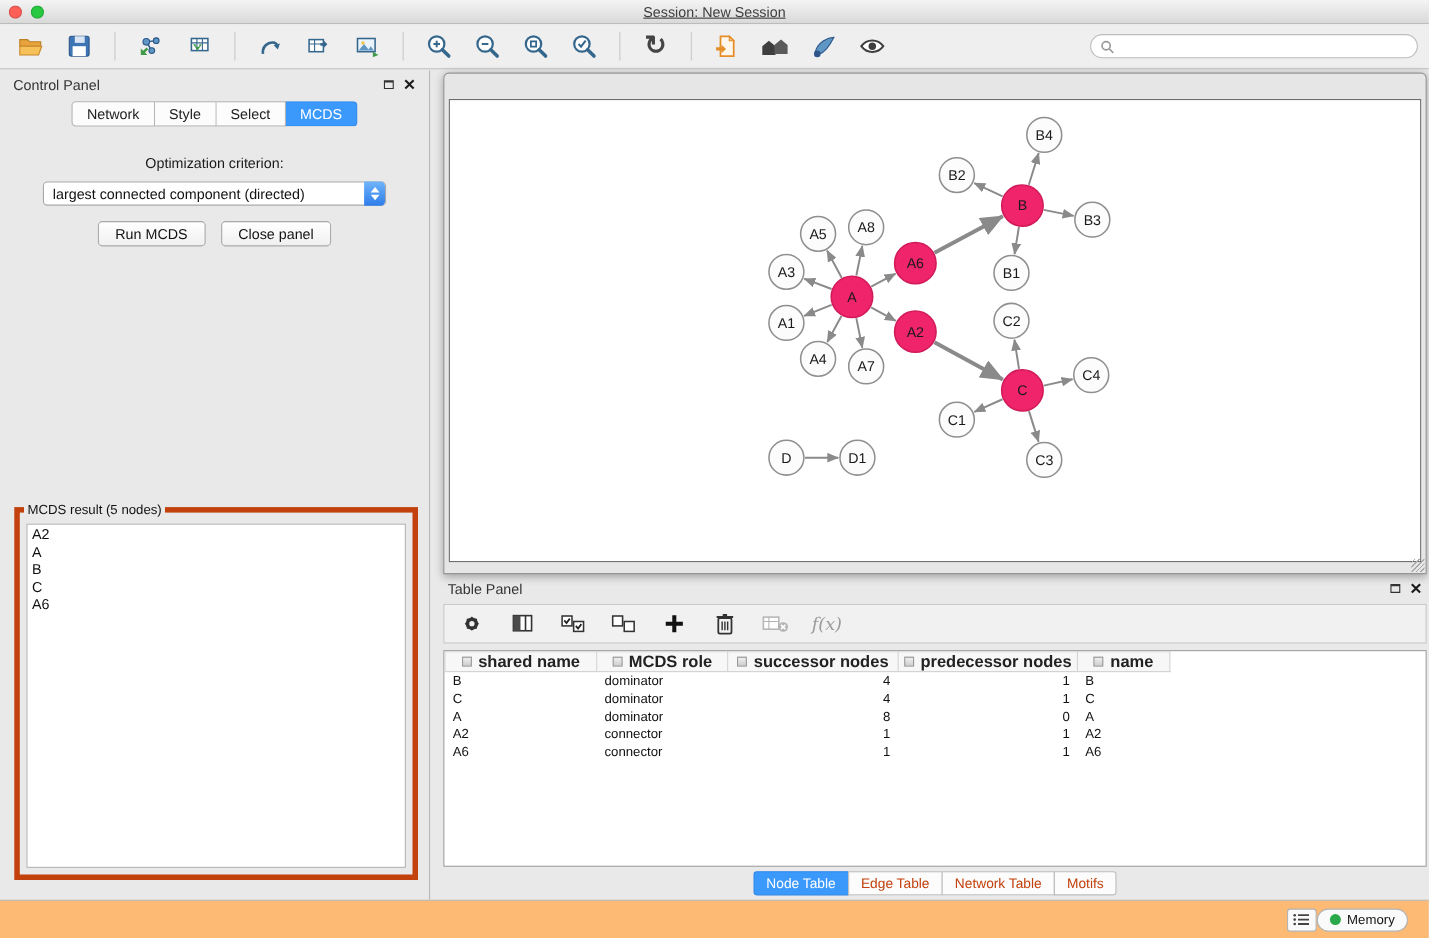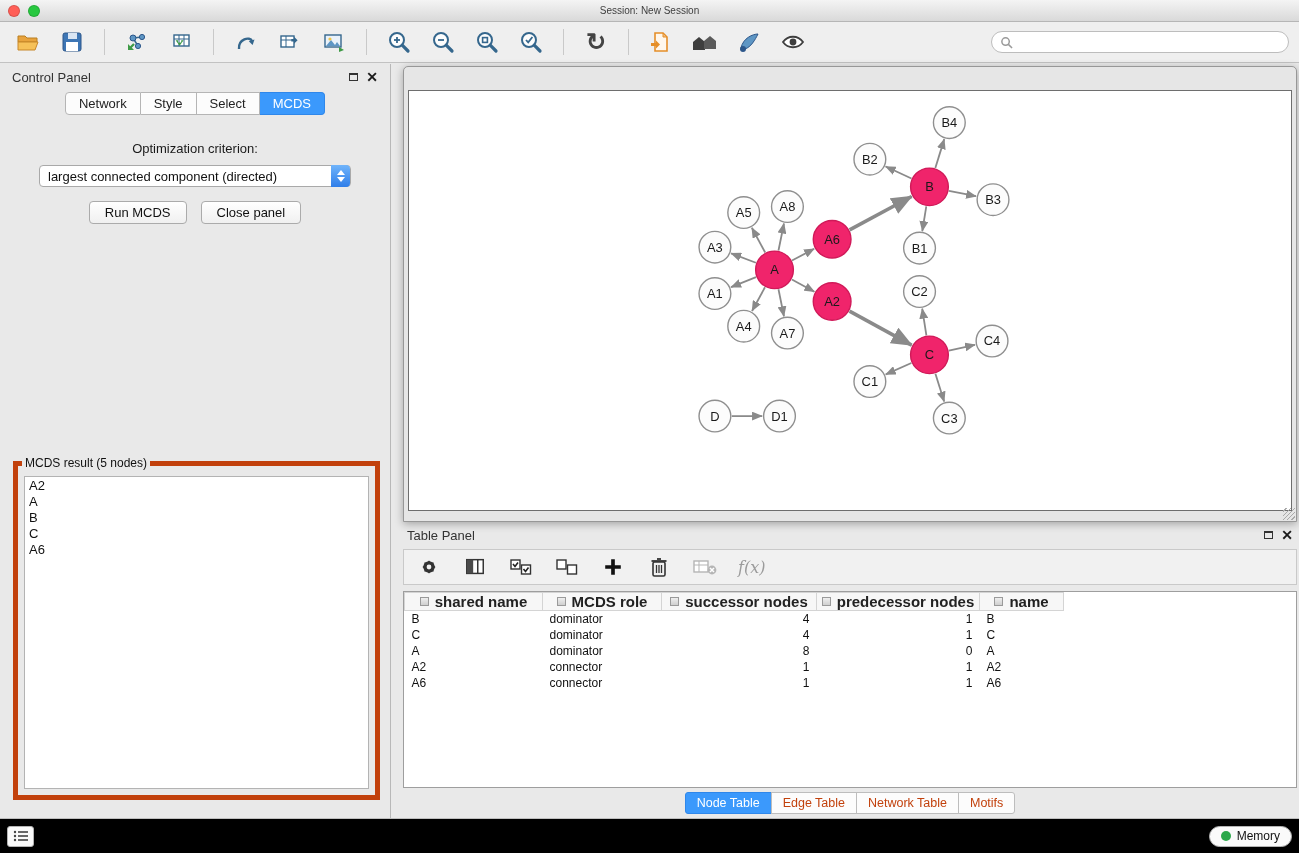--- a/index.html
+++ b/index.html
@@ -4,21 +4,21 @@
 <style>
   * { box-sizing: border-box; margin: 0; padding: 0; }
   html,body { width:1299px; height:853px; overflow:hidden; }
   body { font-family:"Liberation Sans", sans-serif; background:#ECECEC; }
   .app { position:relative; width:1299px; height:853px; background:#E9E9E9; overflow:hidden; }
 
   
   .titlebar { position:absolute; top:0; left:0; right:0; height:22px;
     background:linear-gradient(#F4F4F4,#D9D9D9); border-bottom:1px solid #B6B6B6;
     display:flex; align-items:center; justify-content:center; }
-  .titlebar .title { font-size:10px; color:#3F3F3F; }
+  .titlebar .title { font-size:13px; color:#3F3F3F;text-decoration:underline; }
   .lights { position:absolute; left:8px; top:5px; display:flex; gap:8px; }
   .light { width:12px; height:12px; border-radius:50%; display:inline-block; border:1px solid rgba(0,0,0,.15); }
   .light.red { background:#FF5F57; }
   .light.yellow { background:#FEBC2E; }
   .light.green { background:#28C840; }
 
   
   .toolbar { position:absolute; top:22px; left:0; right:0; height:41px;
     background:#EFEFEF; border-bottom:1px solid #C2C2C2;
     display:flex; align-items:center; padding:0 10px; gap:8px; }
@@ -102,22 +102,22 @@
   .node-table td:nth-child(3), .node-table td:nth-child(4){ text-align:right; }
   .tp-tabs { height:30px; display:flex; justify-content:center; align-items:center; }
   .tp-tab { padding:3px 11px; font-size:12.5px; color:#c2410c; background:#FCFCFC;
     border:1px solid #BDBDBD; margin-left:-1px; cursor:pointer; }
   .tp-tab:first-child { border-radius:3px 0 0 3px; margin-left:0; }
   .tp-tab:last-child { border-radius:0 3px 3px 0; }
   .tp-tab.active { background:#3B99FC; border-color:#2F87EA; color:#FFF; }
 
   
   .statusbar { position:absolute; left:0; right:0; bottom:0; height:35px;
-    background:#000000; border-top:1px solid #BEBEBE;
-    display:flex; align-items:center; justify-content:space-between; padding:0 7px; }
+    background:#fdba74; border-top:1px solid #BEBEBE;
+    display:flex; align-items:center; justify-content:flex-end; padding:0 19px; }
   .sb-left { width:27px; height:21px; border:1px solid #B3B3B3; border-radius:3px;
     background:#FAFAFA; display:flex; align-items:center; justify-content:center; cursor:pointer; }
   .sb-memory { height:21px; border:1px solid #B3B3B3; border-radius:11px; background:#FAFAFA;
     display:flex; align-items:center; gap:6px; padding:0 11px; font-size:12px; color:#111; cursor:pointer;
     font-family:"Liberation Sans", sans-serif; }
   .mem-dot { width:10px; height:10px; border-radius:50%; background:#2BA84A; display:inline-block; }
 </style>
 </head>
 <body>
 

